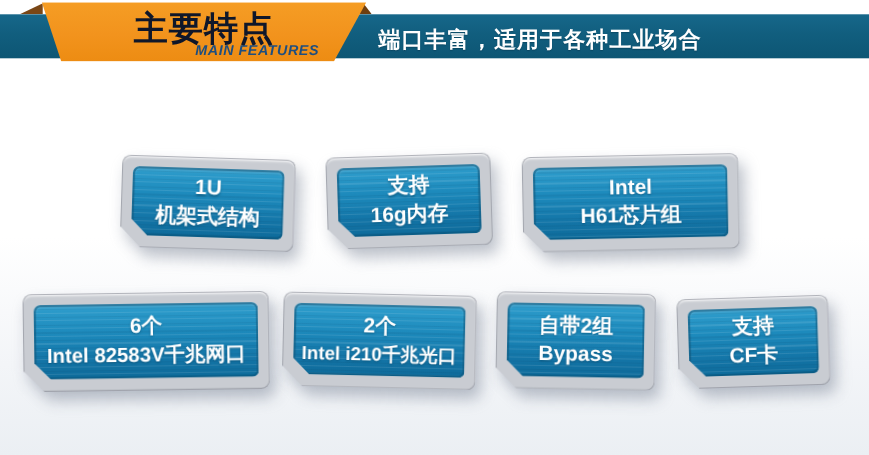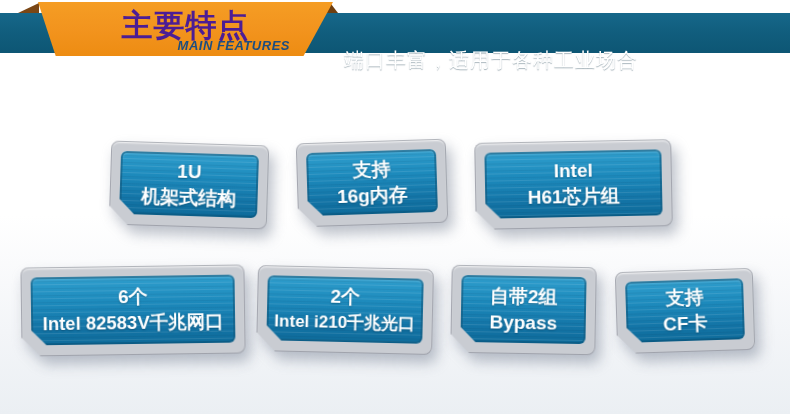--- a/index.html
+++ b/index.html
@@ -23,31 +23,30 @@
     left:314px;width:24px;background:#6e3f10;
     clip-path:polygon(68% 0,100% 100%,0 100%);
   }
   .ribbon{
     position:absolute;left:38px;top:2px;width:295px;height:54px;
     background:linear-gradient(180deg,#f59d24 0%,#f2931d 55%,#ed8c12 100%);
     clip-path:polygon(0 0,100% 0,90% 100%,6% 100%);
   }
   .hdr-title{
     position:absolute;left:38px;top:5px;width:295px;text-align:center;
-    color:#4c1d95;font-size:31px;font-weight:bold;letter-spacing:1px;
+    color:#0f172a;font-size:31px;font-weight:bold;letter-spacing:1px;
   }
   .hdr-subtitle{
     position:absolute;left:30px;top:38px;width:260px;text-align:right;
     color:#1d4e80;font-size:13px;font-weight:bold;font-style:italic;letter-spacing:.5px;
   }
   .banner-text{
     position:absolute;left:344px;top:23px;
-    color:#ffffff;font-size:20px;font-weight:normal;letter-spacing:1px;
+    color:#ffffff;font-size:20px;font-weight:bold;letter-spacing:1px;
     text-shadow:0 1px 1px rgba(0,40,60,.35);
-    margin-top:24px;
   }
 
   
   .card{position:absolute;filter:drop-shadow(5px 8px 7px rgba(105,115,135,.45));}
   .frame{
     position:relative;width:100%;height:100%;border-radius:8px;
     clip-path:polygon(0 0,100% 0,100% 100%,19px 100%,0 calc(100% - 19px));
     background:
       repeating-linear-gradient(180deg,
         rgba(255,255,255,.45) 0 1px, rgba(255,255,255,0) 1px 3px,

